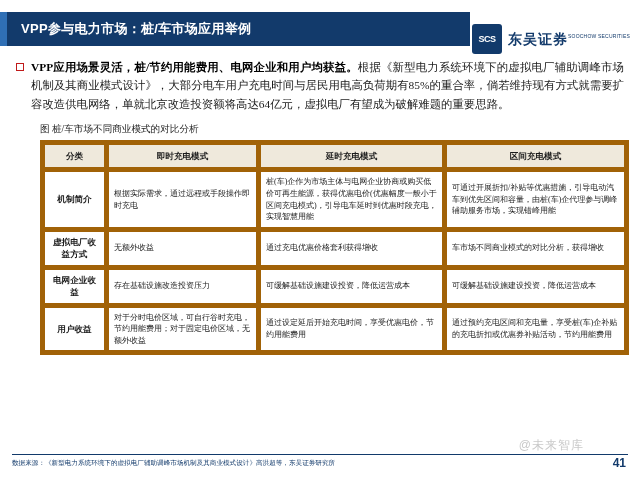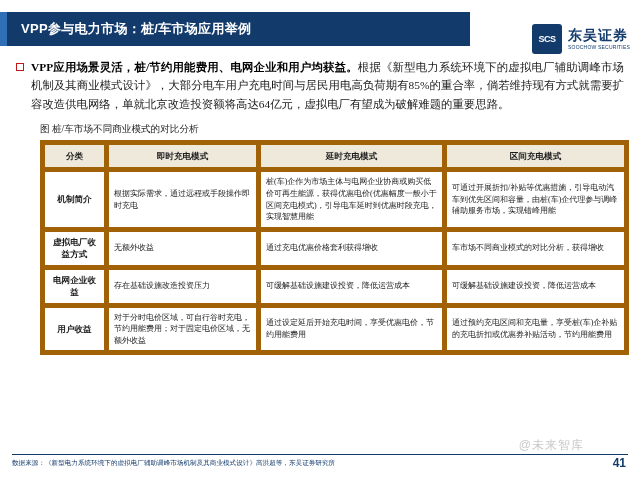--- a/index.html
+++ b/index.html
@@ -68,21 +68,21 @@
     color: #ffffff;
     font-size: 9px;
     font-weight: bold;
     display: flex;
     align-items: center;
     justify-content: center;
     letter-spacing: -0.5px;
   }
   .logo-texts {
     display: flex;
-    flex-direction: column;
+    flex-direction: row;
     line-height: 1.05;
   }
   .logo-cn {
     color: #123a6b;
     font-size: 14px;
     font-weight: bold;
     letter-spacing: 1px;
   }
   .logo-en {
     color: #123a6b;

